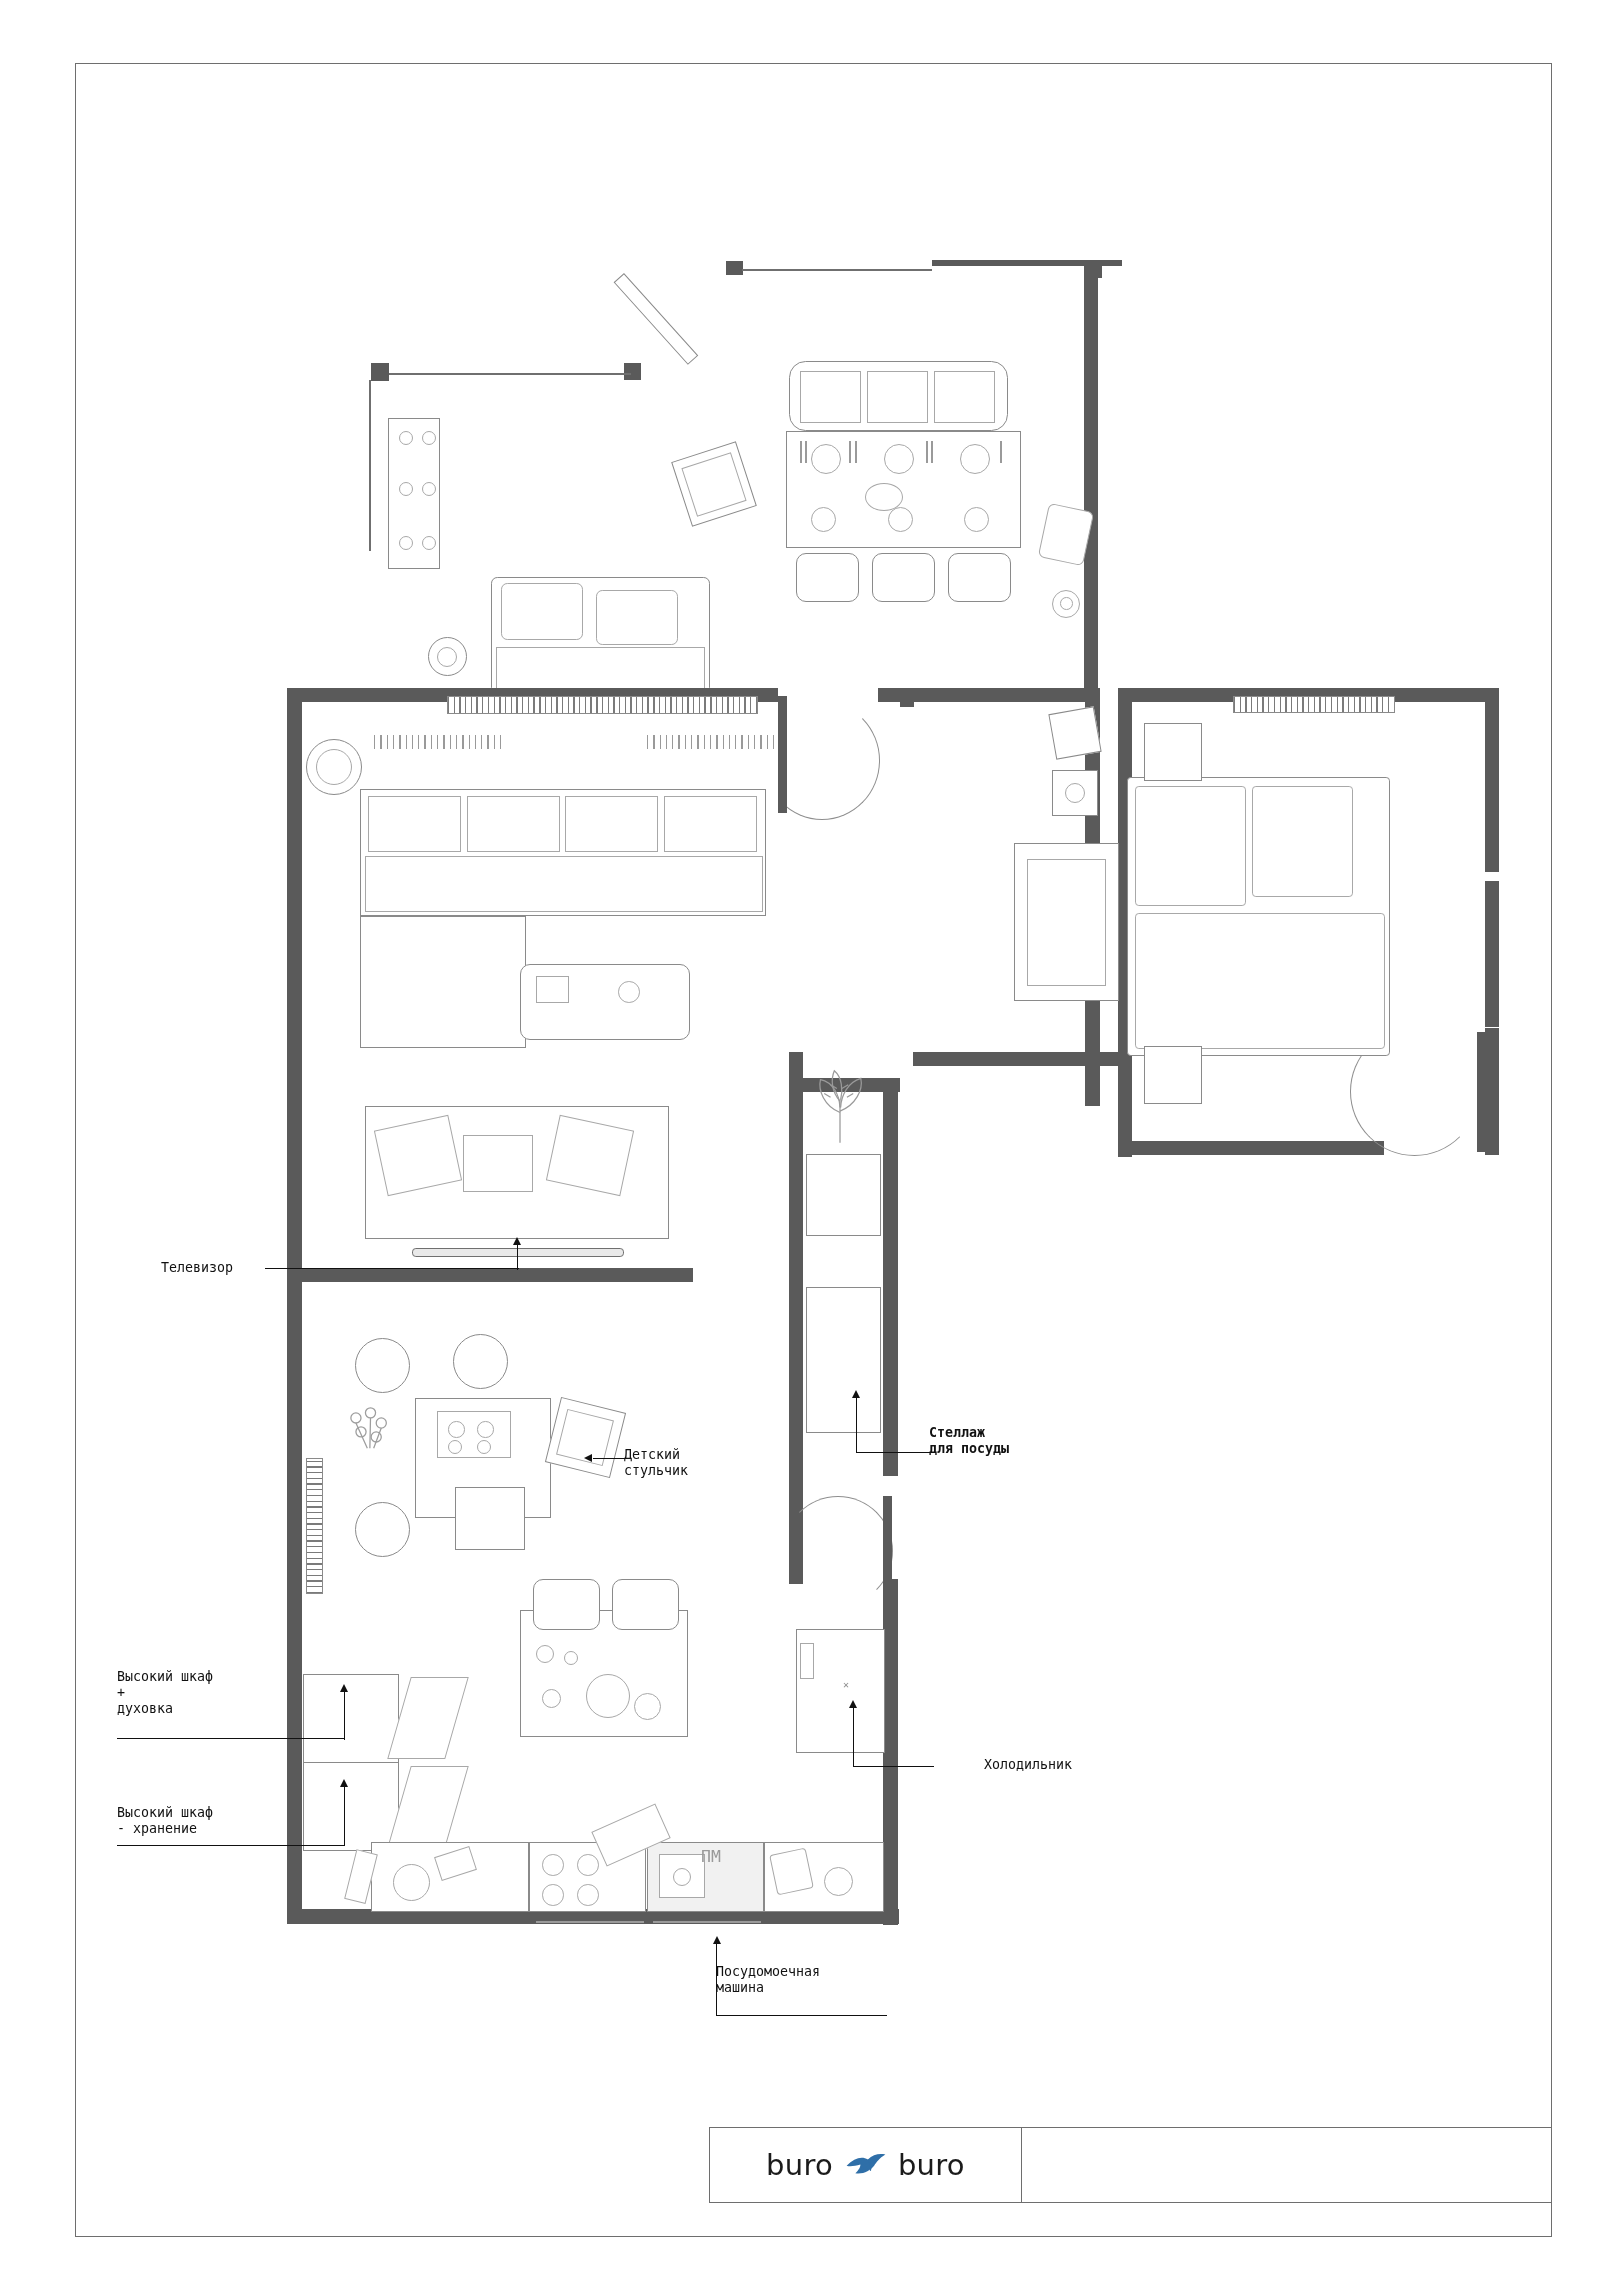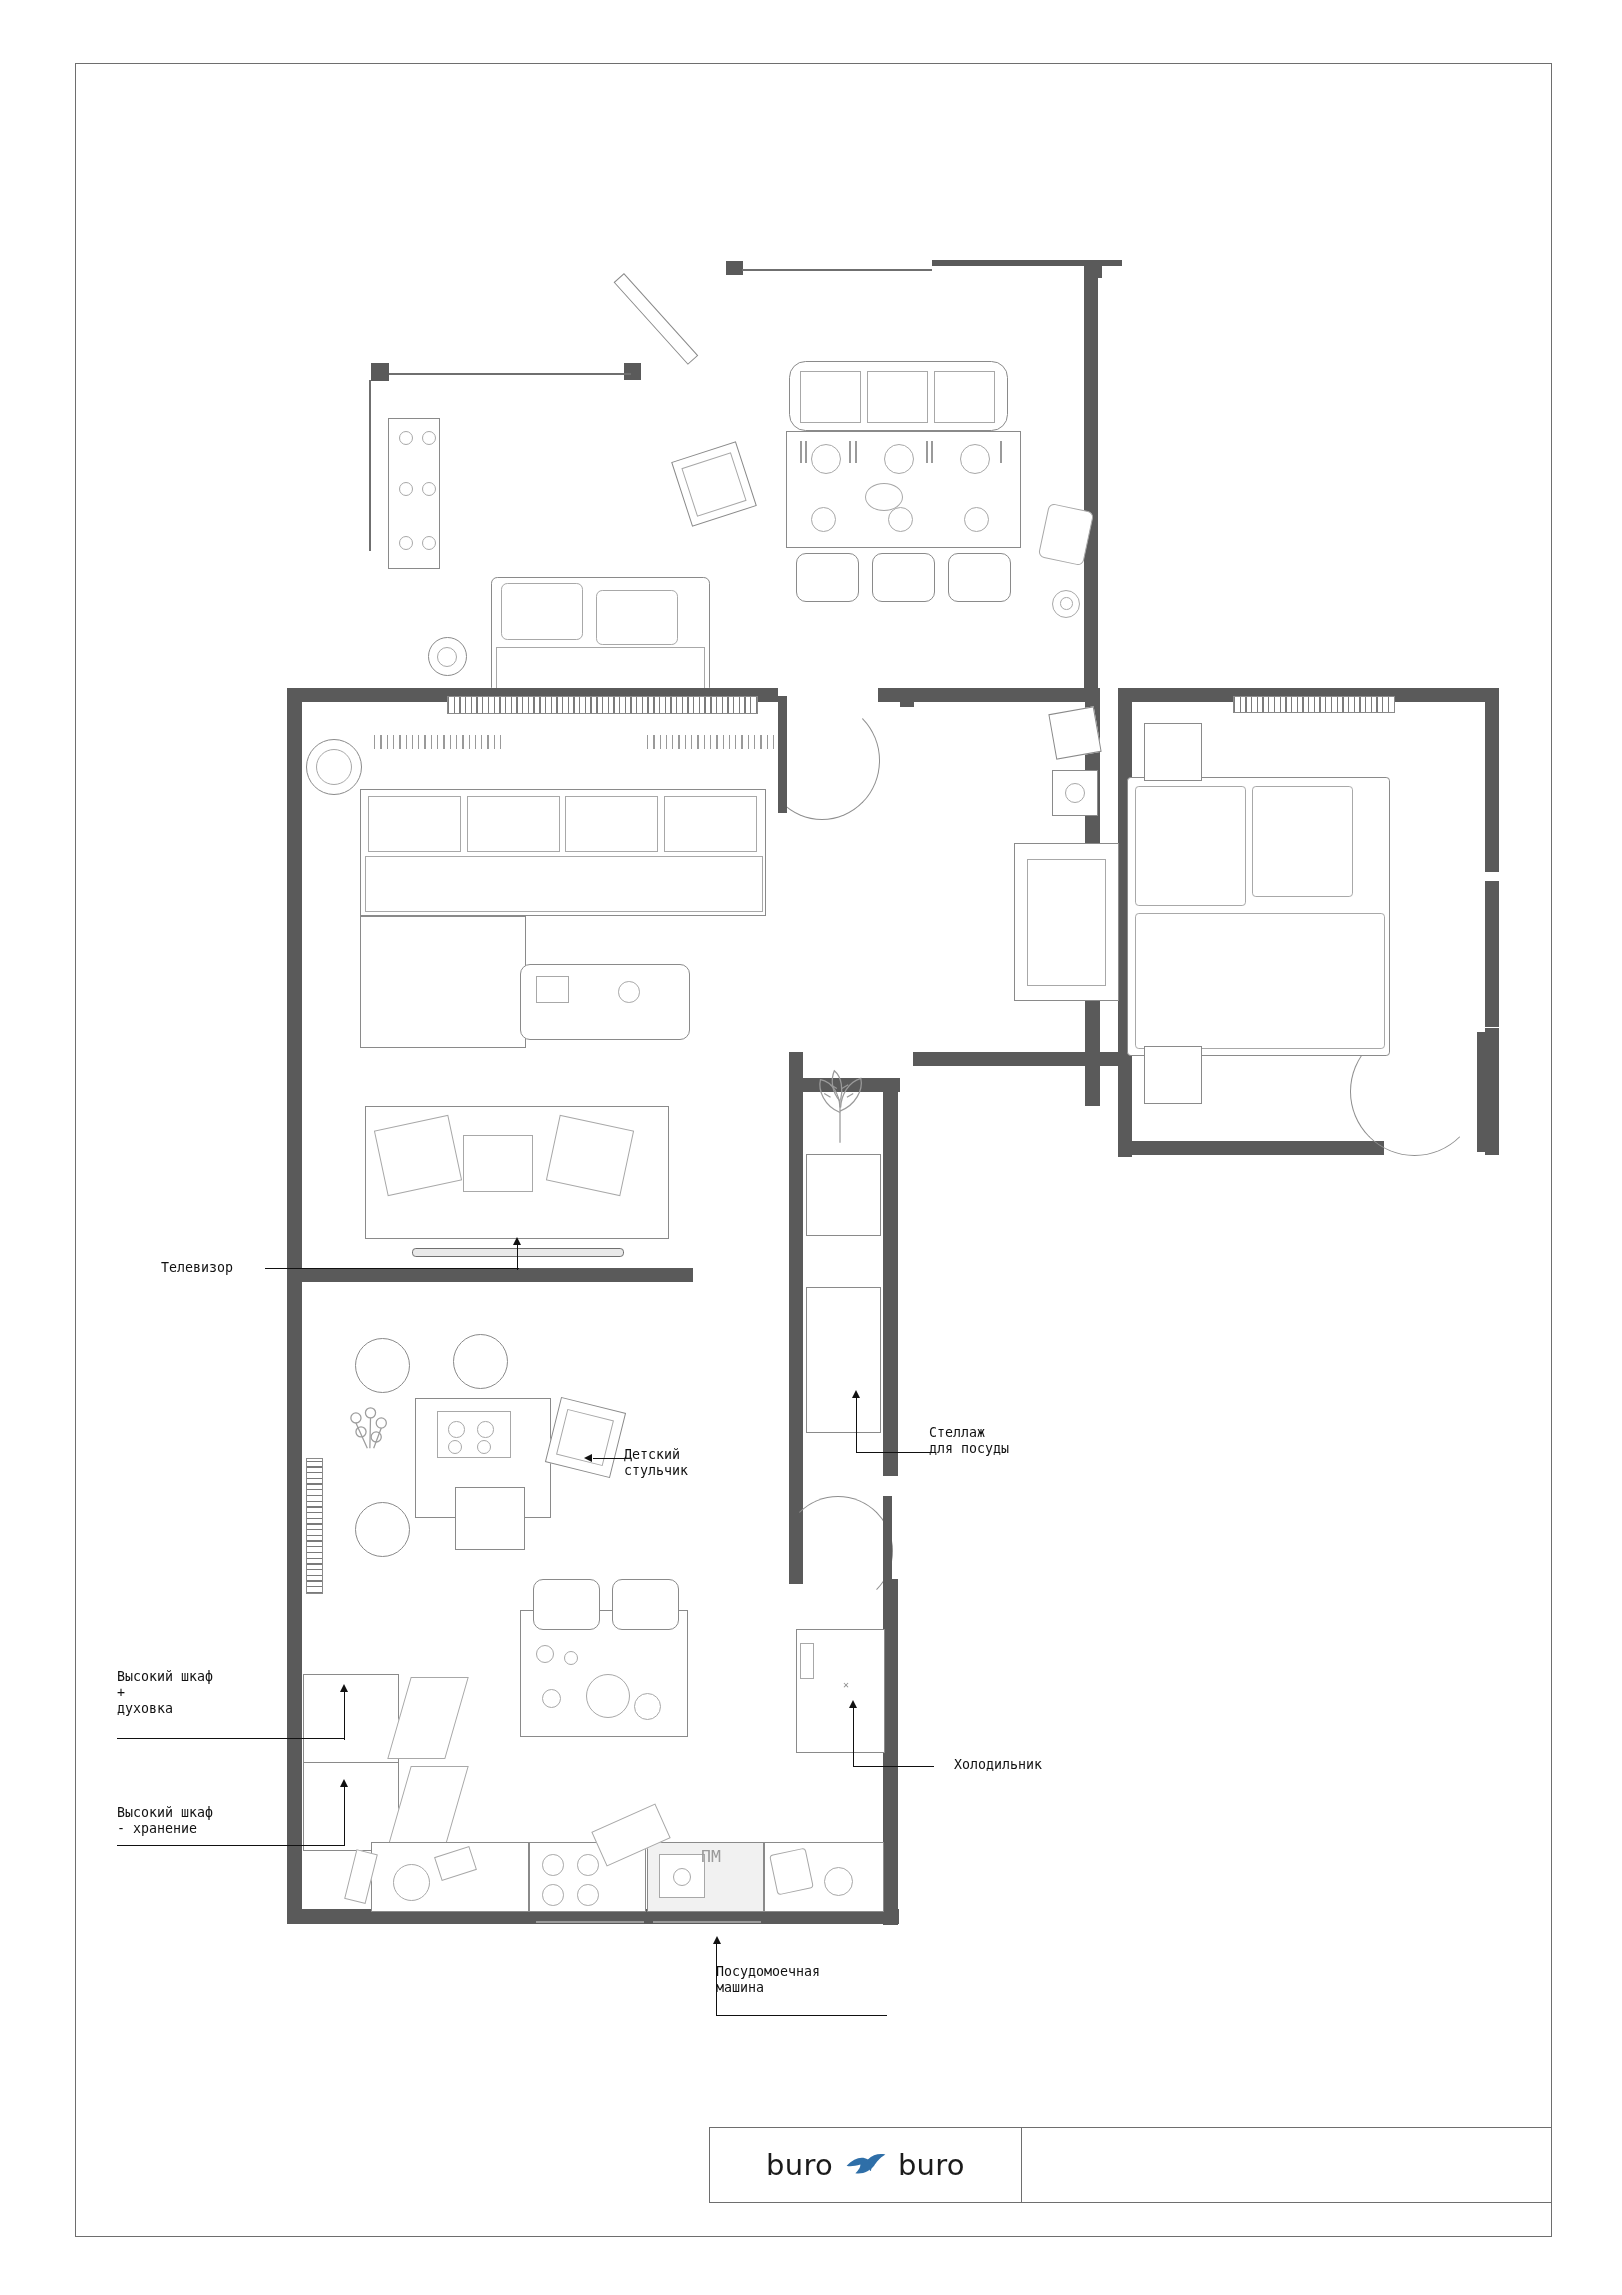--- a/index.html
+++ b/index.html
@@ -325,27 +325,27 @@
   <div class="callout" style="left:161px;top:1260px;">Телевизор</div>
   <div class="leader" style="left:265px;top:1268px;width:254px;height:1.3px;"></div>
   <div class="leader" style="left:517px;top:1243px;width:1.3px;height:27px;"></div>
   <div class="arrow arrow-up" style="left:513px;top:1237px;"></div>
 
   <div class="callout" style="left:624px;top:1431px;margin-top:16px;">Детский
 стульчик</div>
   <div class="leader" style="left:593px;top:1458px;width:33px;height:1.3px;"></div>
   <div class="arrow arrow-left" style="left:584px;top:1454px;"></div>
 
-  <div class="callout" style="left:929px;top:1425px;">Стеллаж
+  <div class="callout" style="left:929px;top:1425px;font-weight:bold;">Стеллаж
 для посуды</div>
   <div class="leader" style="left:856px;top:1452px;width:76px;height:1.3px;"></div>
   <div class="leader" style="left:856px;top:1395px;width:1.3px;height:58px;"></div>
   <div class="arrow arrow-up" style="left:852px;top:1390px;"></div>
 
-  <div class="callout" style="left:954px;top:1757px;">Холодильник</div>
+  <div class="callout" style="left:984px;top:1757px;">Холодильник</div>
   <div class="leader" style="left:853px;top:1766px;width:81px;height:1.3px;"></div>
   <div class="leader" style="left:853px;top:1705px;width:1.3px;height:61px;"></div>
   <div class="arrow arrow-up" style="left:849px;top:1700px;"></div>
 
   <div class="callout" style="left:117px;top:1669px;">Высокий шкаф
 +
 духовка</div>
   <div class="leader" style="left:117px;top:1738px;width:228px;height:1.3px;"></div>
   <div class="leader" style="left:344px;top:1689px;width:1.3px;height:51px;"></div>
   <div class="arrow arrow-up" style="left:340px;top:1684px;"></div>

